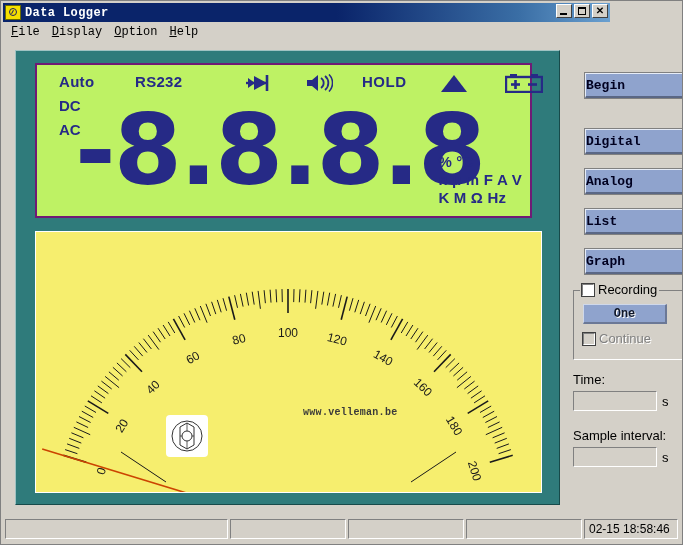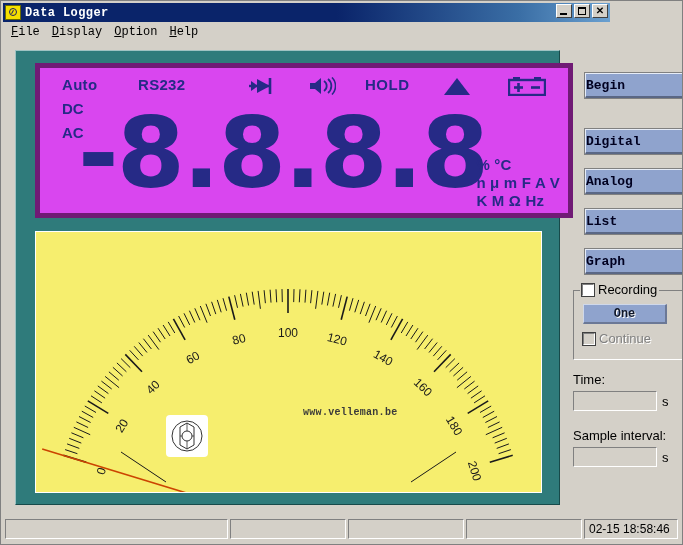--- a/index.html
+++ b/index.html
@@ -126,23 +126,23 @@
     border-top: 1px solid #9fc2c2;
     border-left: 1px solid #9fc2c2;
     border-right: 1px solid #174a4a;
     border-bottom: 1px solid #174a4a;
     box-sizing: border-box;
   }
 
   
   .lcd {
     position: absolute; left: 19px; top: 12px;
-    width: 538px; height: 155px;
-    background: #d946ef;
-    border: 5px solid #701a75;
+    width: 497px; height: 155px;
+    background: #bef264;
+    border: 2px solid #701a75;
     box-sizing: border-box;
     color: #262a86;
   }
   .lcd-auto {
     position: absolute; left: 22px; top: 8px;
     font-size: 15px; font-weight: bold; letter-spacing: 0.3px;
   }
   .lcd-dc {
     position: absolute; left: 22px; top: 32px;
     font-size: 15px; font-weight: bold;

